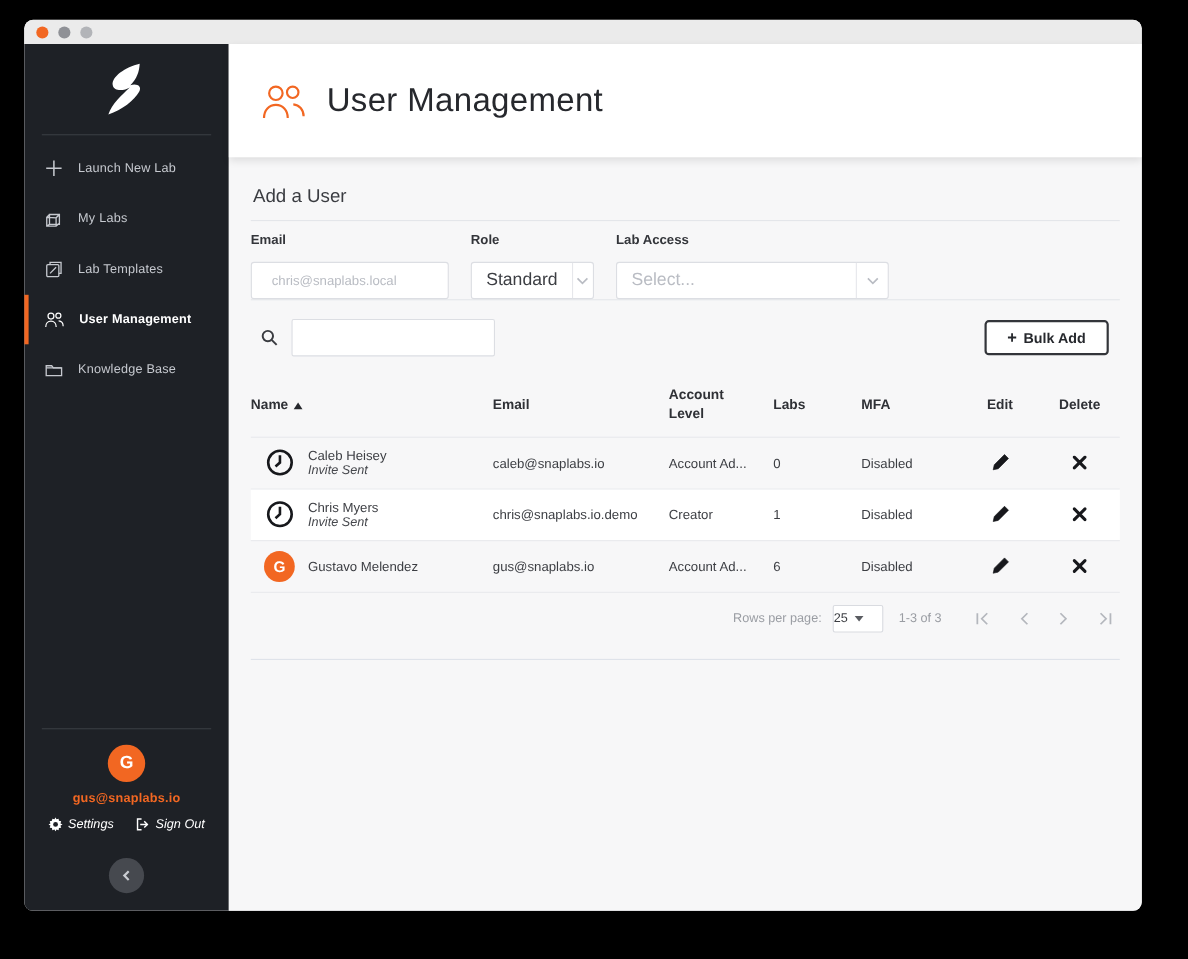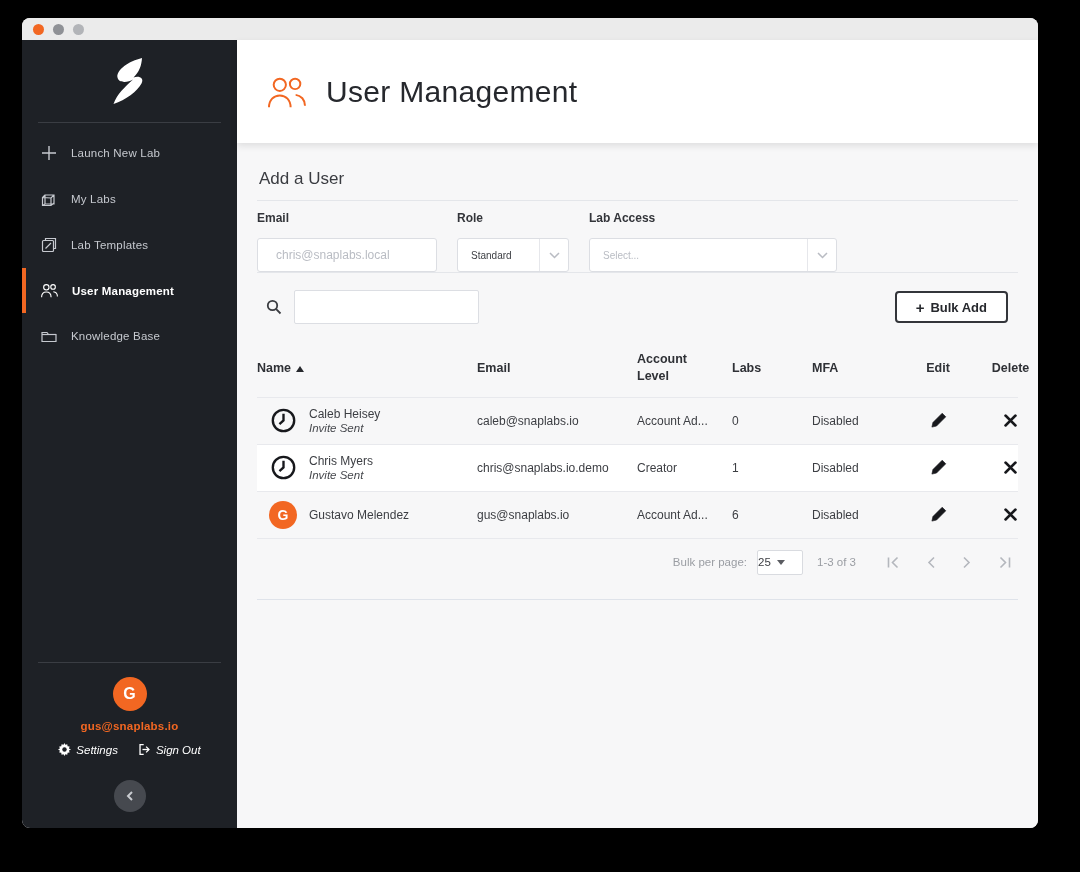--- a/index.html
+++ b/index.html
@@ -10,21 +10,21 @@
     border-radius:8px; overflow:hidden; display:flex; flex-direction:column;
     box-shadow:0 12px 34px rgba(0,0,0,.65); background:#f7f7f8; }
 
   
   .titlebar { height:22px; background:#ebebeb; display:flex; align-items:center; padding-left:11px; gap:9px; flex:0 0 auto; }
   .dot { width:11px; height:11px; border-radius:50%; }
 
   .app { flex:1; display:flex; min-height:0; }
 
   
-  .sidebar { width:215px; background:#1e2126; display:flex; flex-direction:column; flex:0 0 auto; color:#ced1d6; }
+  .sidebar { width:186px; background:#1e2126; display:flex; flex-direction:column; flex:0 0 auto; color:#ced1d6; }
   .logo-area { height:82px; display:flex; align-items:center; justify-content:center; }
   .side-divider { height:1px; background:#3a3d43; margin:0 16px; }
   .nav { padding-top:7px; }
   .nav-item { display:flex; align-items:center; gap:13px; padding:14px 14px; font-size:11.5px;
     letter-spacing:.2px; border-left:4px solid transparent; cursor:pointer; color:#c6c9cf; }
   .nav-item svg { flex:0 0 auto; }
   .nav-item.active { border-left-color:#f26722; color:#ffffff; font-weight:bold; }
   .sidebar-bottom { margin-top:auto; padding-bottom:16px; text-align:center; }
   .avatar { width:34px; height:34px; border-radius:50%; background:#f26722; color:#fff; font-weight:bold;
     font-size:16px; display:flex; align-items:center; justify-content:center; margin:14px auto 9px; }
@@ -47,21 +47,21 @@
   
   .form-row { display:flex; align-items:flex-end; margin-top:10px; }
   .fgroup { margin-right:20px; }
   .fgroup .flabel { display:block; font-size:12px; font-weight:bold; color:#33353a; margin-bottom:13px; }
   .text-input { height:34px; background:#fff; border:1px solid #dcdee3; border-radius:3px;
     font-size:12px; color:#3c3e43; padding:0 18px; font-family:"Liberation Sans",sans-serif; width:100%; outline:none; }
   .text-input::placeholder { color:#b9bcc3; }
   .w-email { width:180px; }
   .selectbox { height:34px; background:#fff; border:1px solid #dcdee3; border-radius:3px;
     display:flex; align-items:center; cursor:pointer; }
-  .selectbox .sel-value { flex:1; font-size:10px; color:#3c3e43; padding:0 13px; }
+  .selectbox .sel-value { flex:1; font-size:16px; color:#3c3e43; padding:0 13px; }
   .selectbox .sel-value.placeholder { color:#b9bcc3; }
   .selectbox .sel-caret { width:29px; align-self:stretch; border-left:1px solid #e6e7eb;
     display:flex; align-items:center; justify-content:center; }
   .w-role { width:112px; }
   .w-lab { width:248px; }
   .btn-outline { height:36px; background:#fff; border:2px solid #33353a; border-radius:4px;
     font-size:13px; font-weight:bold; color:#26282d; padding:0 19px; cursor:pointer;
     font-family:"Liberation Sans",sans-serif; display:flex; align-items:center; gap:6px; }
   .send-invite { margin-left:auto; margin-right:22px; margin-bottom:-1px; }
 
@@ -336,21 +336,21 @@
                 </svg>
             </div>
             <div class="icon-cell">
               <svg width="13" height="13" viewBox="0 0 12 12" fill="none" stroke="#17181c" stroke-width="2.6" stroke-linecap="round">
                   <path d="M1.5 1.5l9 9M10.5 1.5l-9 9"></path>
                 </svg>
             </div>
           </div>
 
           <div class="pagerow">
-            <span>Bulk per page:</span>
+            <span>Rows per page:</span>
             <span class="rpp-select">
               <span>25</span>
               <span class="rpp-tri"></span>
             </span>
             <span>1-3 of 3</span>
             <span class="pager-icons">
               <span>
                 <svg width="14" height="13" viewBox="0 0 14 13" fill="none" stroke="currentColor" stroke-width="1.6">
                     <path d="M2.5 1.5v10M11.5 1.5 6.5 6.5l5 5"></path>
                   </svg>

